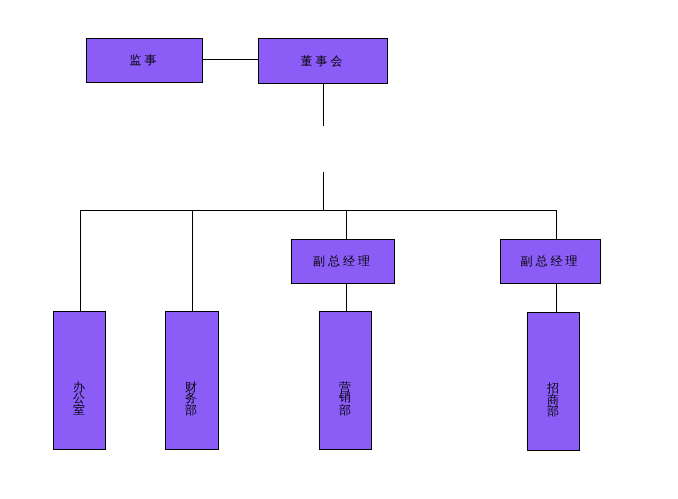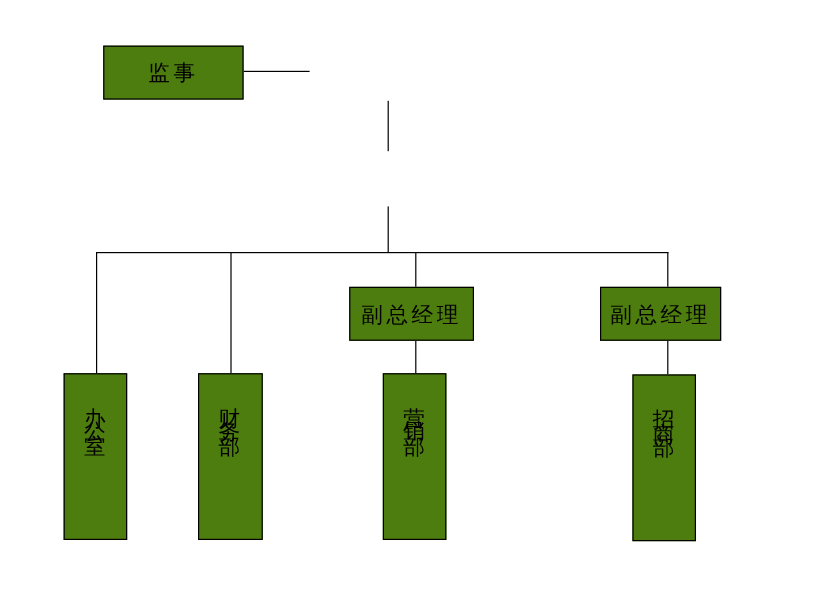--- a/index.html
+++ b/index.html
@@ -12,28 +12,29 @@
     width: 678px;
     height: 499px;
     background: #ffffff;
     font-family: "Liberation Sans", sans-serif;
     color: #000000;
     overflow: hidden;
   }
   .node {
     position: absolute;
     border: 1px solid #000000;
-    background: #4d7c0f;
+    background: #8b5cf6;
     box-sizing: border-box;
     display: flex;
     align-items: center;
     justify-content: center;
-    font-size: 18px;
+    font-size: 12px;
     letter-spacing: 3px;
     white-space: nowrap;
+    text-align: center;
   }
   .node.vertical {
     display: block;
     writing-mode: vertical-lr;
     text-orientation: upright;
     white-space: normal;
     letter-spacing: 11px;
     line-height: 49px;
     padding-top: 13px;
   }
@@ -76,20 +77,21 @@
   <div class="line" id="line-branch"></div>
   <div class="line" id="line-drop-office"></div>
   <div class="line" id="line-drop-finance"></div>
   <div class="line" id="line-drop-dgm-left"></div>
   <div class="line" id="line-drop-dgm-right"></div>
   <div class="line" id="line-dgm-marketing"></div>
   <div class="line" id="line-dgm-investment"></div>
 
   <div class="node" id="node-supervisor">监事</div>
 
+  <div class="node" id="node-board">董事会</div>
 
 
   <div class="node" id="node-dgm-left">副总经理</div>
 
   <div class="node" id="node-dgm-right">副总经理</div>
 
   <div class="node vertical" id="node-office">办公室</div>
 
   <div class="node vertical" id="node-finance">财务部</div>
 

